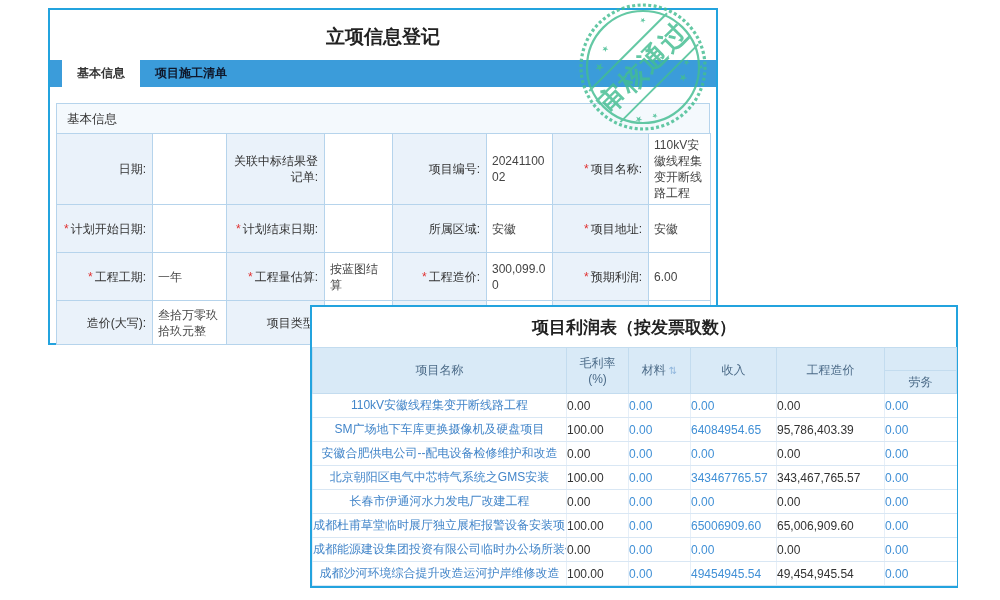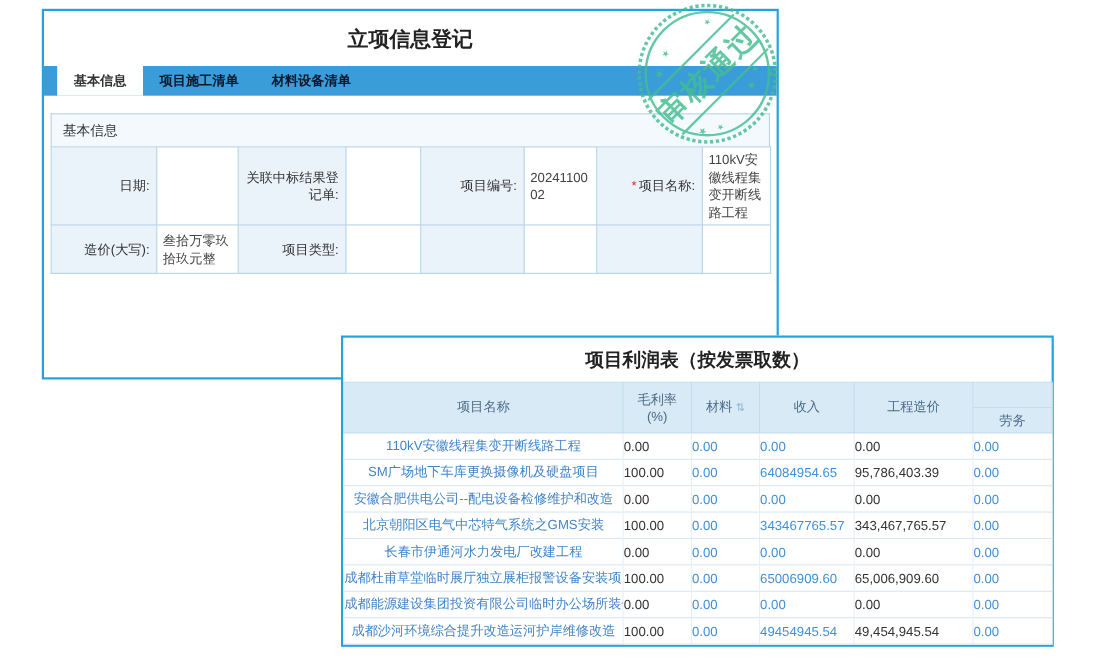--- a/index.html
+++ b/index.html
@@ -1,21 +1,21 @@
 <!DOCTYPE html>
 <html><head>
 <meta charset="utf-8">
 <style>
   * { margin:0; padding:0; box-sizing:border-box; }
   html,body { width:1000px; height:600px; background:#ffffff;
               font-family:"Liberation Sans","DejaVu Sans",sans-serif; }
   .page { position:relative; width:1000px; height:600px; overflow:hidden; background:#fff; }
 
   
-  .form-panel { position:absolute; left:38px; top:8px; width:670px; height:337px;
+  .form-panel { position:absolute; left:48px; top:8px; width:670px; height:337px;
                 background:#fff; border:2px solid #23a3de; z-index:1; }
   .form-title { height:50px; line-height:54px; text-align:center; font-size:19px;
                 font-weight:bold; color:#222; }
   .tabbar { height:27px; background:#3b9cda; display:flex; align-items:stretch; padding-left:12px; }
   .tab { font-size:12px; font-weight:bold; color:#0f172a; padding:0 15px; display:flex;
          align-items:center; cursor:pointer; }
   .tab.active { background:#fff; color:#333; }
   .form-body { padding:16px 6px 0 6px; }
   .group-hd { height:30px; line-height:30px; padding-left:10px; font-size:12.5px; color:#333;
               background:#f4f9fd; border:1px solid #b6d4ec; border-bottom:none; }
@@ -53,21 +53,20 @@
 </head>
 <body>
 
 <div class="page">
 
   <div class="form-panel">
     <div class="form-title">立项信息登记</div>
     <div class="tabbar">
       <div class="tab active">基本信息</div>
       <div class="tab">项目施工清单</div>
-      <div class="tab">材料设备清单</div>
     </div>
     <div class="form-body">
       <div class="group-hd">基本信息</div>
       <table class="formtbl">
         <colgroup>
           <col style="width:96px">
             <col style="width:74px">
             <col style="width:98px">
             <col style="width:68px">
           <col style="width:94px">
@@ -78,20 +77,40 @@
         <tbody>
             <tr class="fr1">
           <td class="lbl"><span class="star"></span><span>日期:</span></td>
           <td class="val"></td>
           <td class="lbl"><span class="star"></span><span>关联中标结果登记单:</span></td>
           <td class="val"></td>
           <td class="lbl"><span class="star"></span><span>项目编号:</span></td>
           <td class="val">2024110002</td>
           <td class="lbl"><span class="star">*</span><span>项目名称:</span></td>
           <td class="val">110kV安徽线程集变开断线路工程</td>
+        </tr>
+        <tr class="fr2">
+          <td class="lbl"><span class="star">*</span><span>计划开始日期:</span></td>
+          <td class="val"></td>
+          <td class="lbl"><span class="star">*</span><span>计划结束日期:</span></td>
+          <td class="val"></td>
+          <td class="lbl"><span class="star"></span><span>所属区域:</span></td>
+          <td class="val">安徽</td>
+          <td class="lbl"><span class="star">*</span><span>项目地址:</span></td>
+          <td class="val">安徽</td>
+        </tr>
+        <tr class="fr3">
+          <td class="lbl"><span class="star">*</span><span>工程工期:</span></td>
+          <td class="val">一年</td>
+          <td class="lbl"><span class="star">*</span><span>工程量估算:</span></td>
+          <td class="val">按蓝图结算</td>
+          <td class="lbl"><span class="star">*</span><span>工程造价:</span></td>
+          <td class="val">300,099.00</td>
+          <td class="lbl"><span class="star">*</span><span>预期利润:</span></td>
+          <td class="val">6.00</td>
         </tr>
         <tr class="fr4">
           <td class="lbl"><span class="star"></span><span>造价(大写):</span></td>
           <td class="val">叁拾万零玖拾玖元整</td>
           <td class="lbl"><span class="star"></span><span>项目类型:</span></td>
           <td class="val"></td>
           <td class="lbl"><span></span></td>
           <td class="val"></td>
           <td class="lbl"><span></span></td>
           <td class="val"></td>

